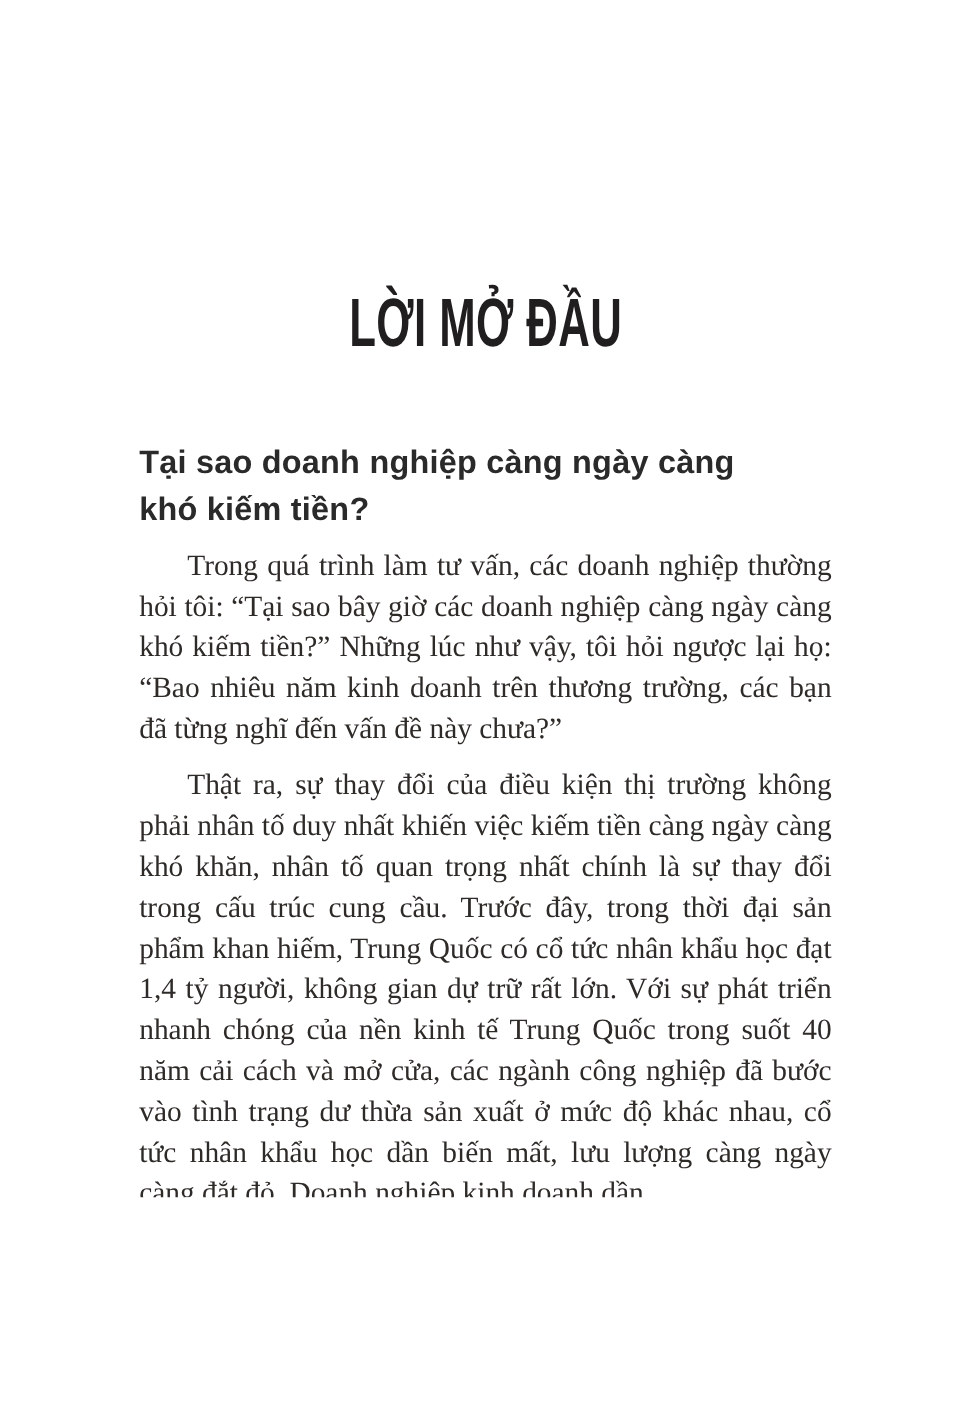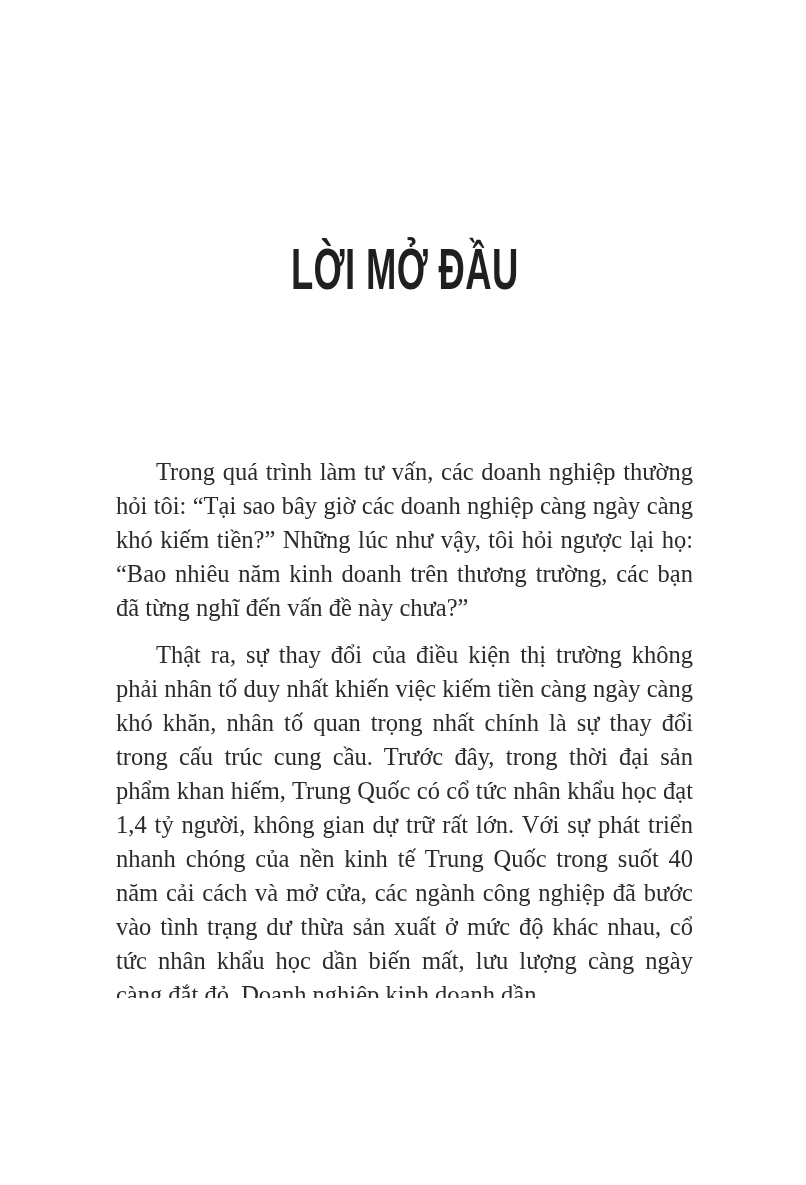--- a/index.html
+++ b/index.html
@@ -65,19 +65,20 @@
 </style>
 </head>
 <body>
 
 <div class="page">
 
   <h1 class="chapter-title">
     <span class="condensed">LỜI MỞ ĐẦU</span>
   </h1>
 
+  <h2 class="section-heading">Tại sao doanh nghiệp càng ngày càng khó kiếm tiền?</h2>
 
   <div class="body-copy">
     <p>Trong quá trình làm tư vấn, các doanh nghiệp thường hỏi tôi: “Tại sao bây giờ các doanh nghiệp càng ngày càng khó kiếm tiền?” Những lúc như vậy,  tôi hỏi ngược lại họ: “Bao nhiêu năm kinh doanh trên thương trường, các bạn đã từng nghĩ đến vấn đề này chưa?”</p>
     <p>Thật ra, sự thay đổi của điều kiện thị trường không phải nhân tố duy nhất khiến việc kiếm tiền càng ngày càng khó khăn, nhân tố quan trọng nhất chính là sự thay đổi trong cấu trúc cung cầu. Trước đây, trong thời đại sản phẩm khan hiếm, Trung Quốc có cổ tức nhân khẩu học đạt 1,4 tỷ người, không gian dự trữ rất lớn. Với sự phát triển nhanh chóng của nền kinh tế Trung Quốc trong suốt 40 năm cải cách và mở cửa, các ngành công nghiệp đã bước vào tình trạng dư thừa sản xuất ở mức độ khác nhau, cổ tức nhân khẩu học dần biến mất, lưu lượng càng ngày càng đắt đỏ. Doanh nghiệp kinh doanh dần</p>
   </div>
 
 </div>
 
 </body></html>

